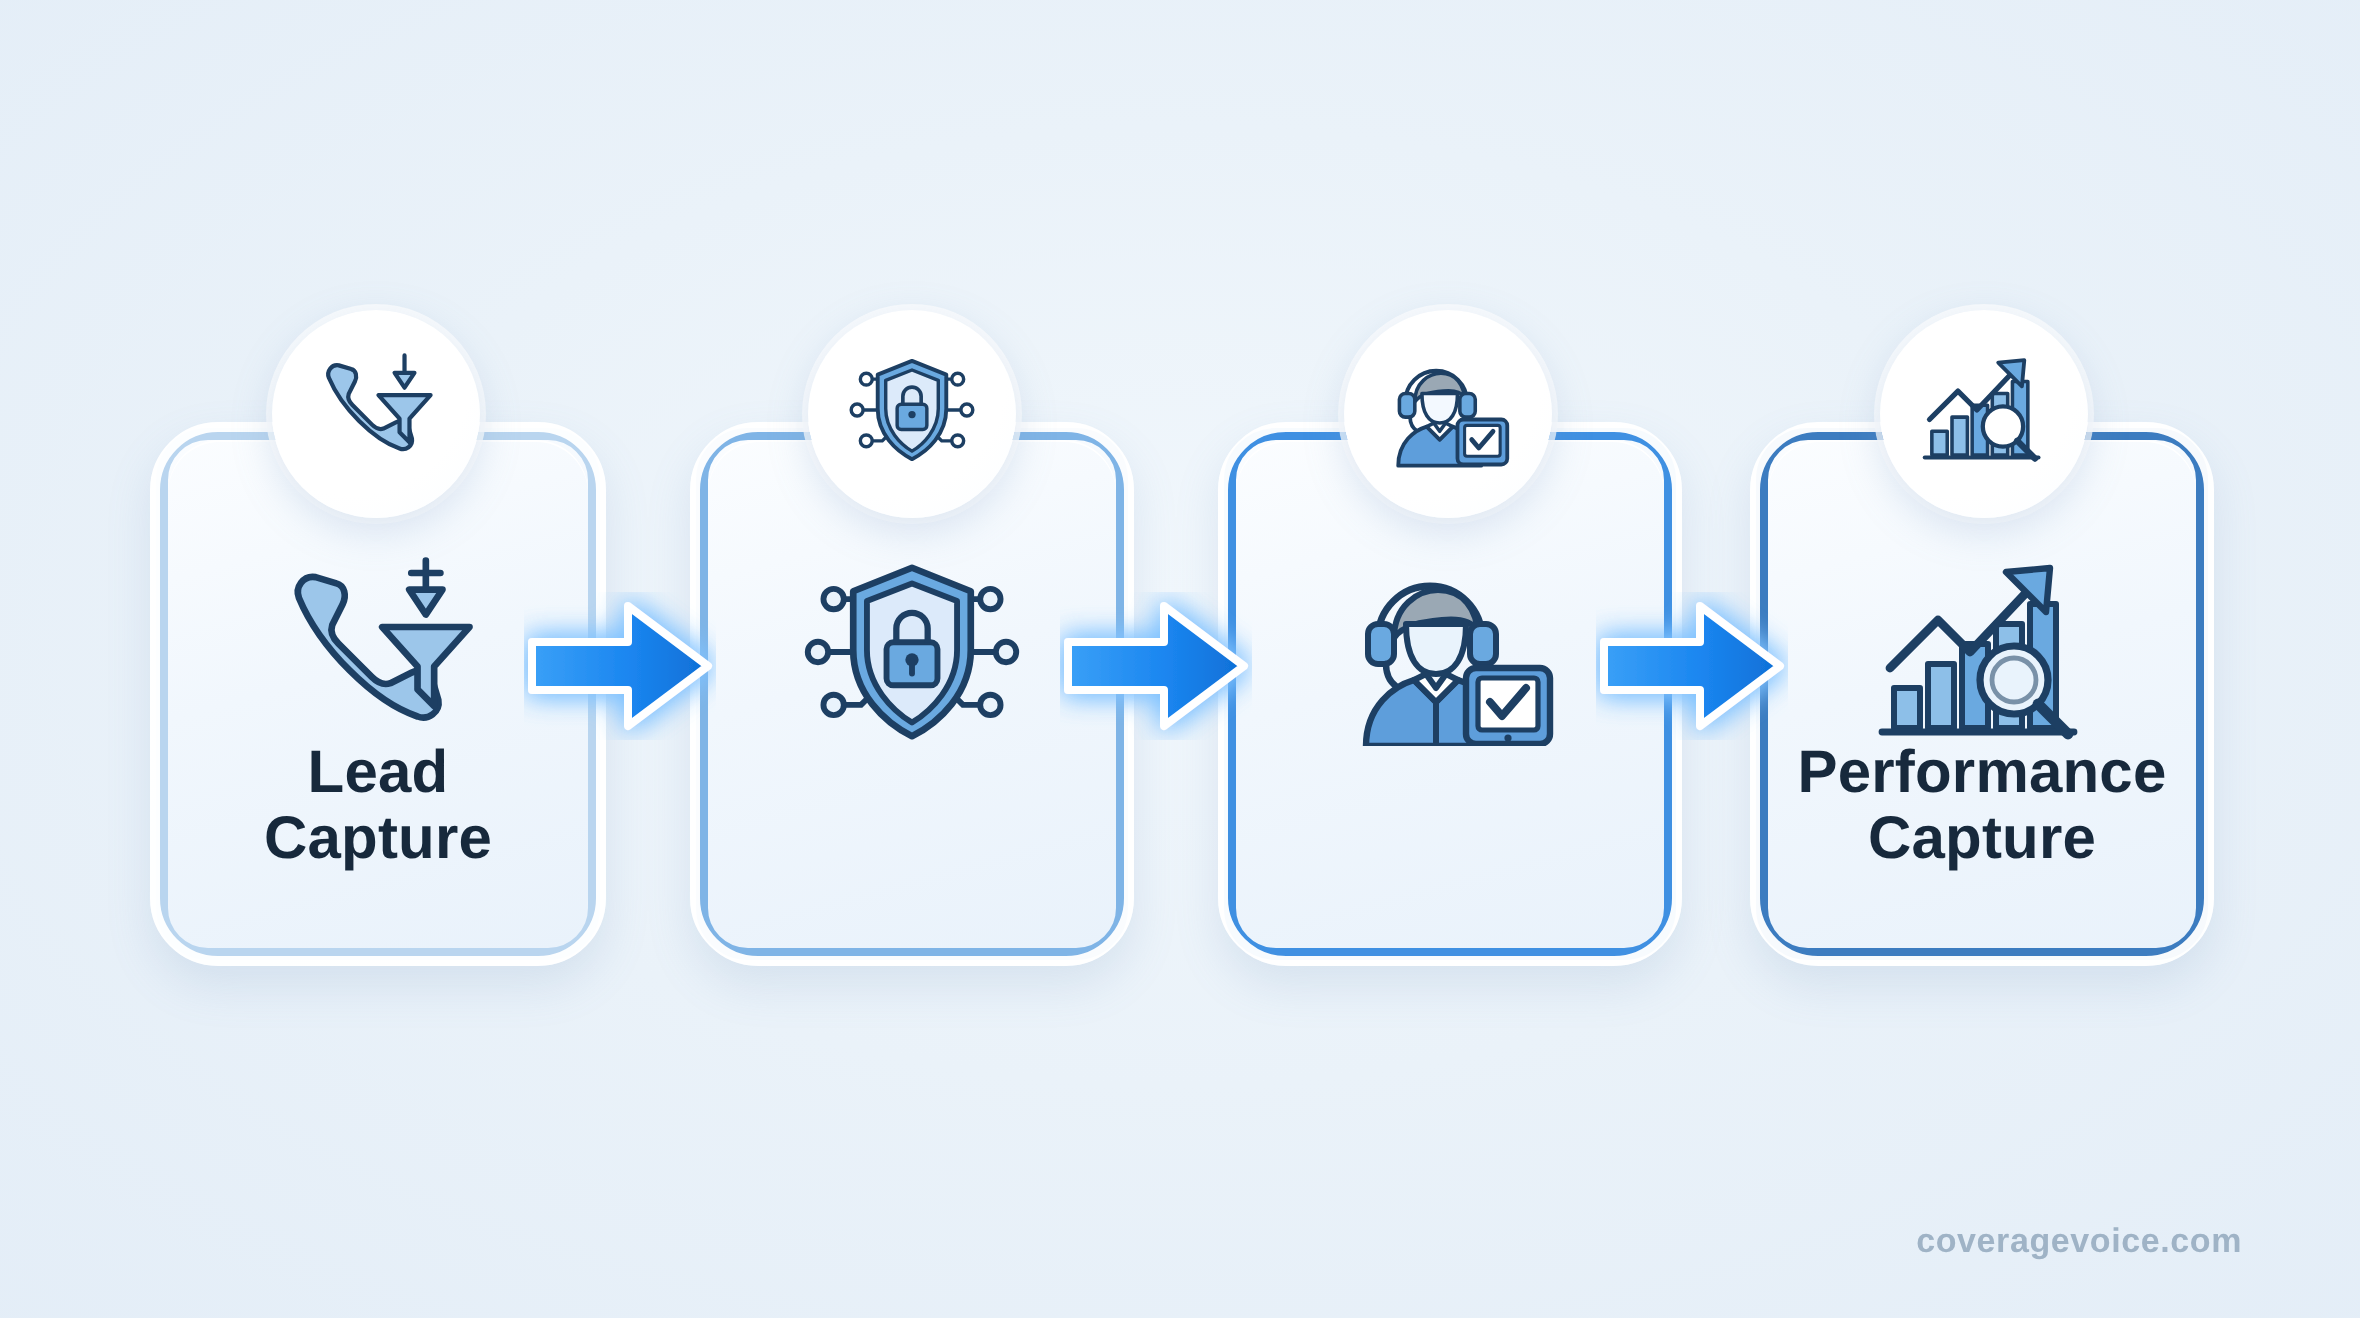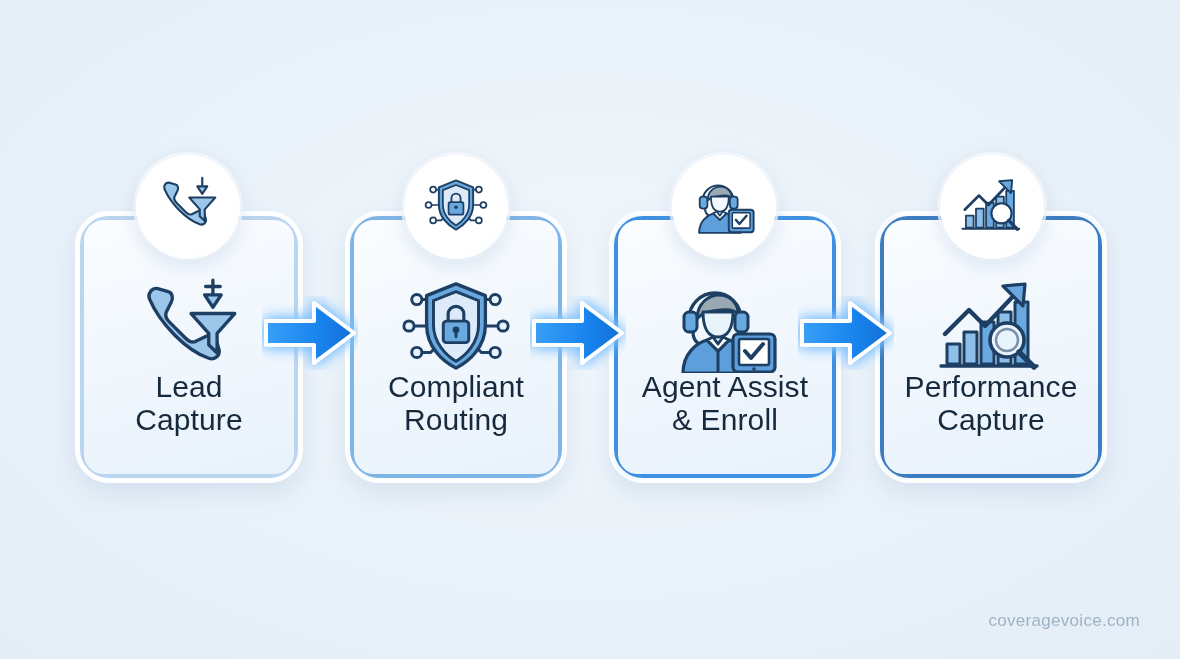--- a/index.html
+++ b/index.html
@@ -3,21 +3,21 @@
 <meta charset="utf-8">
 <style>
   html,body{margin:0;padding:0;}
   body{
     width:1180px;height:659px;overflow:hidden;
     font-family:"Liberation Sans",sans-serif;
     background:
       radial-gradient(ellipse 900px 520px at 50% 46%, #f1f7fc 0%, #eaf2f9 46%, #e3edf7 100%),
       linear-gradient(160deg,#e9f1f9 0%, #e5eff8 55%, #e2ecf6 100%);
   }
-  #stage{position:relative;width:1180px;height:659px;}
+  #stage{position:relative;width:1180px;height:659px;font-weight:bold;}
 
   
   .card{
     position:absolute;
     top:214px;height:266px;
     border-radius:26px;
     background:linear-gradient(165deg,#fbfdff 0%, #f1f7fd 45%, #e9f2fb 100%);
     box-sizing:border-box;
   }
   
@@ -62,21 +62,21 @@
     z-index:6;
   }
   #badge1{left:136px;} #badge2{left:404px;} #badge3{left:672px;} #badge4{left:940px;}
 
   
   .arrow{position:absolute;top:296px;width:96px;height:74px;z-index:5;}
   #arrow1{left:262px;} #arrow2{left:530px;} #arrow3{left:798px;}
 
   
   #watermark{
-    position:absolute;right:40px;bottom:28px;
+    position:absolute;right:59px;bottom:28px;
     font-size:17px;color:#9fb3c6;letter-spacing:.3px;
   }
 </style>
 </head>
 <body>
 
 <div id="stage">
 
   <div class="arrow" id="arrow1">
     <svg viewBox="0 0 96 74" width="96" height="74">
@@ -158,22 +158,20 @@
             <circle cx="96" cy="76" r="5.2"></circle>
         </g>
         <path d="M56 6 L86 18 L86 48 C86 70 70 85 56 92 C42 85 26 70 26 48 L26 18 Z" fill="#6aa9e0" stroke="#1d3f63" stroke-width="3.4" stroke-linejoin="round"></path>
         <path d="M56 14 L79 23 L79 48 C79 66 66 79 56 85 C46 79 33 66 33 48 L33 23 Z" fill="#dceafa" stroke="#1d3f63" stroke-width="3" stroke-linejoin="round"></path>
         <rect x="43" y="44" width="26" height="22" rx="3.5" fill="#6aa9e0" stroke="#1d3f63" stroke-width="3"></rect>
         <path d="M48 44 L48 37 A8 8 0 0 1 64 37 L64 44" fill="none" stroke="#1d3f63" stroke-width="3.2"></path>
         <circle cx="56" cy="53" r="3.4" fill="#1d3f63"></circle>
         <path d="M56 54 L56 60" stroke="#1d3f63" stroke-width="3" stroke-linecap="round"></path>
       </svg>
     </div>
-    <div class="label">Compliant
-Routing</div>
   </div>
 
   <div class="card" id="card3">
     <div class="inner"></div>
     <div class="bigicon">
       <svg viewBox="0 0 108 94" width="108" height="94">
 
         <path d="M18 40 A26 26 0 0 1 70 40" fill="none" stroke="#1d3f63" stroke-width="3.4"></path>
 
         <path d="M26 40 C26 24 38 16 48 16 C60 16 68 25 68 40 C68 32 60 30 50 31 C40 32 31 33 26 40 Z" fill="#9aa8b4" stroke="#1d3f63" stroke-width="3" stroke-linejoin="round"></path>
@@ -190,22 +188,20 @@
 
         <path d="M36 61 L47 72 L58 61 L52 58 L47 65 L42 58 Z" fill="#ffffff" stroke="#1d3f63" stroke-width="3" stroke-linejoin="round"></path>
         <path d="M47 72 L47 94" stroke="#1d3f63" stroke-width="3"></path>
 
         <rect x="62" y="55" width="42" height="38" rx="5" fill="#5e9edb" stroke="#1d3f63" stroke-width="3.2"></rect>
         <rect x="68" y="60" width="30" height="26" rx="2" fill="#ffffff" stroke="#1d3f63" stroke-width="2.6"></rect>
         <path d="M74 72 L80 79 L92 65" fill="none" stroke="#1d3f63" stroke-width="4" stroke-linecap="round" stroke-linejoin="round"></path>
         <circle cx="83" cy="90" r="1.8" fill="#1d3f63"></circle>
       </svg>
     </div>
-    <div class="label">Agent Assist
-&amp; Enroll</div>
   </div>
 
   <div class="card" id="card4">
     <div class="inner"></div>
     <div class="bigicon">
       <svg viewBox="0 0 108 96" width="108" height="96">
 
         <g stroke="#1d3f63" stroke-width="3" stroke-linejoin="round">
           <rect x="10" y="66" width="13" height="20" fill="#8dbfe8"></rect>
           <rect x="27" y="54" width="13" height="32" fill="#8dbfe8"></rect>

